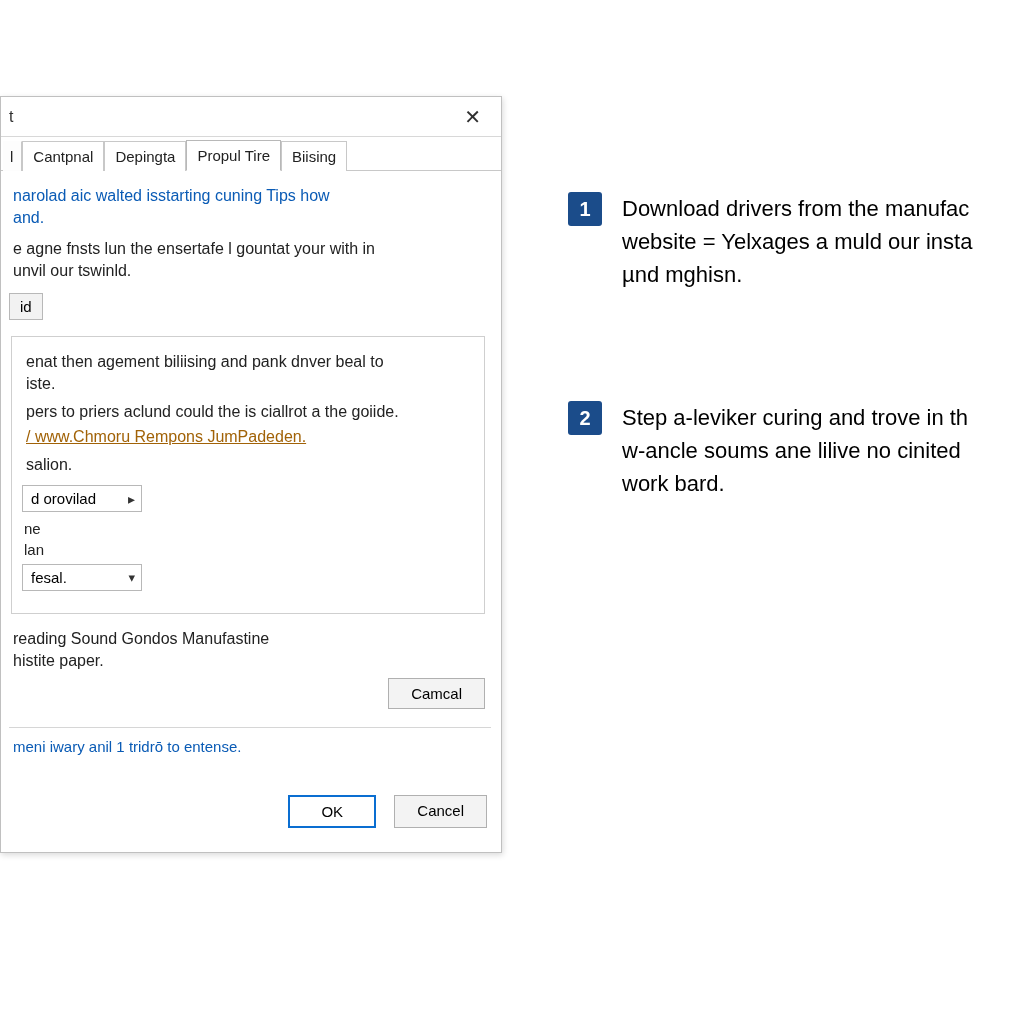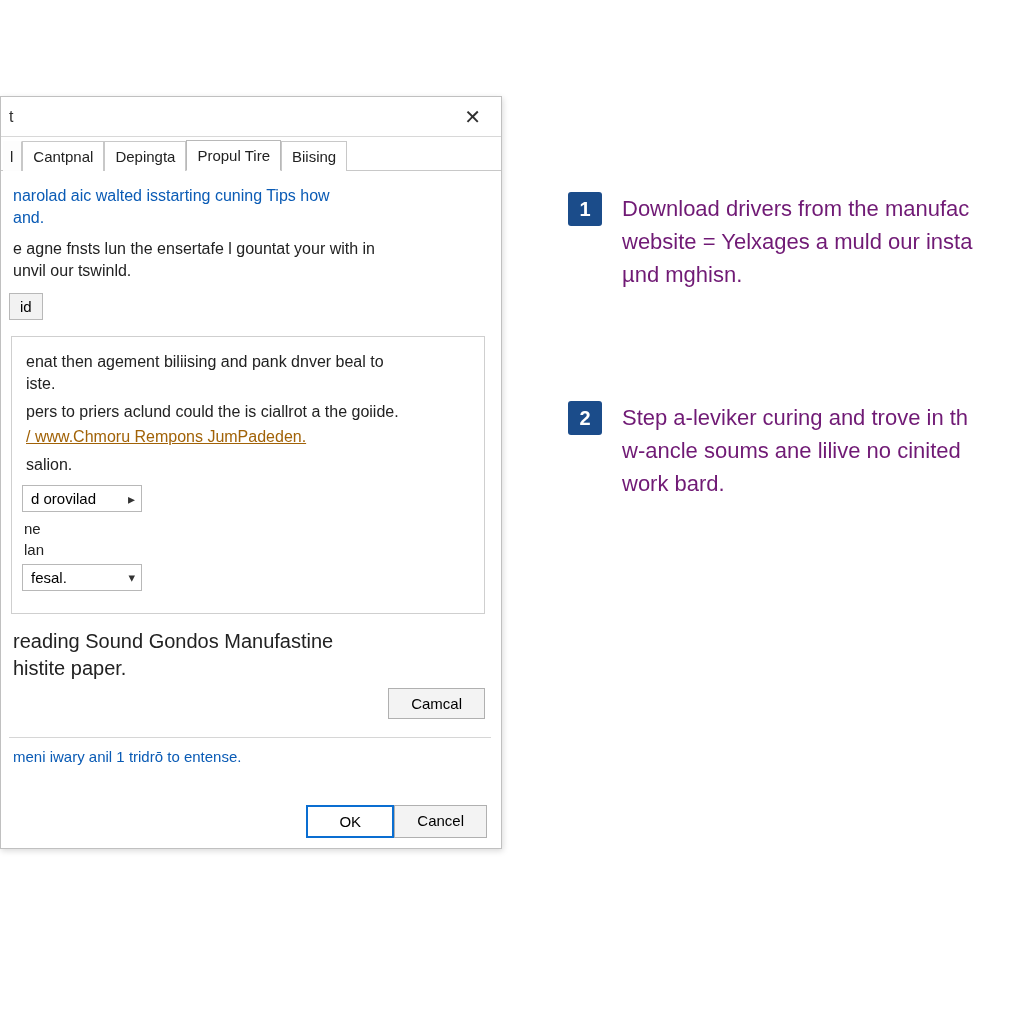--- a/index.html
+++ b/index.html
@@ -121,21 +121,21 @@
     font-size: 13px;
     margin-left: 10px;
     color: #333;
   }
   .label-plain {
     font-size: 15px;
     color: #222;
     margin: 4px 0 2px 2px;
   }
   .footer-text {
-    font-size: 20px;
+    font-size: 16px;
     line-height: 1.35;
     color: #222;
     margin: 14px 4px 0 4px;
   }
   .btn {
     display: inline-block;
     border: 1px solid #b0b0b0;
     background: #f3f3f3;
     padding: 6px 22px;
     font-size: 15px;
@@ -158,21 +158,22 @@
     margin: 18px 0 10px 0;
   }
   .blue-note {
     color: #0a5bb5;
     font-size: 15px;
     margin: 6px 4px 28px 4px;
   }
   .dialog-buttons {
     display: flex;
     justify-content: flex-end;
-    padding: 0 14px 10px 0;
+    gap: 18px;
+    padding: 0 14px 24px 0;
   }
 
   
   .steps {
     position: absolute;
     left: 568px;
     top: 192px;
     right: 0;
     overflow: hidden;
   }
@@ -191,21 +192,21 @@
     font-weight: 600;
     display: flex;
     align-items: center;
     justify-content: center;
     border-radius: 3px;
     flex-shrink: 0;
   }
   .step-text {
     font-size: 22px;
     line-height: 1.5;
-    color: #701a75;
+    color: #000000;
     white-space: pre-line;
   }
 </style>
 </head>
 <body>
 
 <div class="dialog">
   <div class="titlebar">
     <span>t</span>
     <span class="close-x">✕</span>

